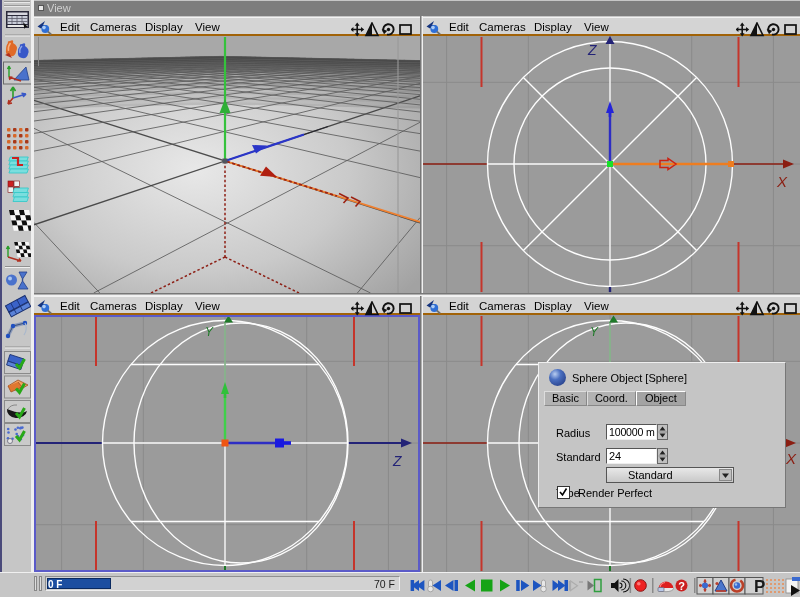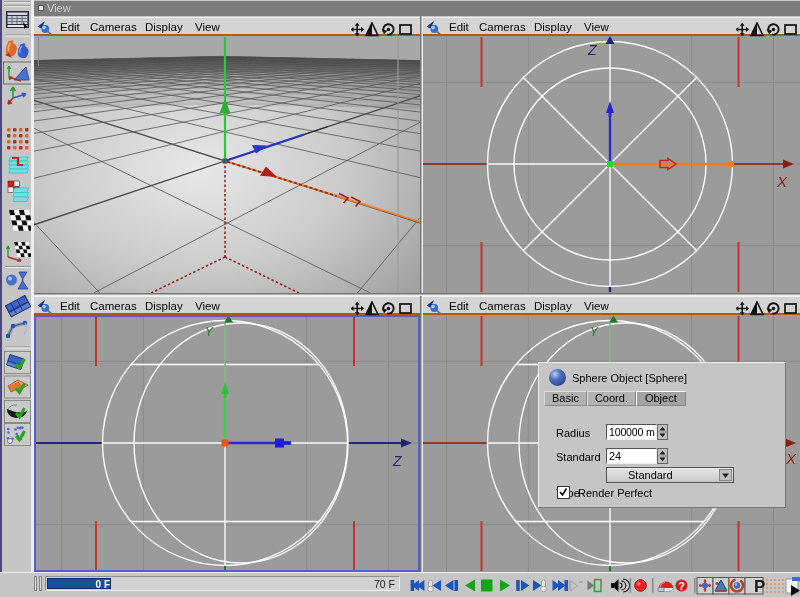--- a/index.html
+++ b/index.html
@@ -585,21 +585,21 @@
         <path d="M2,5 l2.5,3 l4,-6.5" stroke="#000" stroke-width="1.6" fill="none"></path>
       </svg>
   </div>
   <span style="position:absolute;left:39px;top:124px">Render Perfect</span>
 </div>
 
 <div class="abs" style="left:0;top:572px;width:800px;height:25px;background:#c6c6c6;border-top:1px solid #f0f0f0">
   <div style="position:absolute;left:34px;top:3px;width:3px;height:15px;background:#ddd;border:1px solid #888"></div>
   <div style="position:absolute;left:39px;top:3px;width:3px;height:15px;background:#ddd;border:1px solid #888"></div>
   <div style="position:absolute;left:45px;top:3px;width:355px;height:15px;background:#d2d2d2;border:1px solid #909090;border-bottom-color:#eee;border-right-color:#eee">
-    <div style="position:absolute;left:1px;top:1px;width:64px;height:11px;background:#1c4ea0;color:#fff;font-size:10px;font-weight:bold;text-align:right;line-height:11px;border:1px solid #0a2a60">0 F</div>
+    <div style="position:absolute;left:1px;top:1px;width:64px;height:11px;background:#1c4ea0;color:#fff;font-size:10px;font-weight:bold;text-align:left;line-height:11px;border:1px solid #0a2a60">0 F</div>
     <span style="position:absolute;right:4px;top:1px;font-size:10.5px;color:#222">70 F</span>
   </div>
   <svg width="400" height="25" style="position:absolute;left:400px;top:0">
       <rect x="10.6" y="7" width="3.5" height="11" fill="#1d55c0"></rect>
 <polygon points="24.4,7 24.4,18 16.5,12.5" fill="#1d55c0"></polygon>
 <polygon points="19,7 19,18 11.5,12.5" fill="#1d55c0"></polygon>
 <rect x="28.5" y="7" width="4" height="8" rx="2" fill="#e8e8e8" stroke="#999" stroke-width="0.8"></rect>
       <circle cx="30.5" cy="16" r="2.8" fill="#e8e8e8" stroke="#999" stroke-width="0.8"></circle>
 <polygon points="41,7 41,18 32.5,12.5" fill="#1d55c0"></polygon>
 <polygon points="53.5,7 53.5,18 45,12.5" fill="#1d55c0"></polygon>

